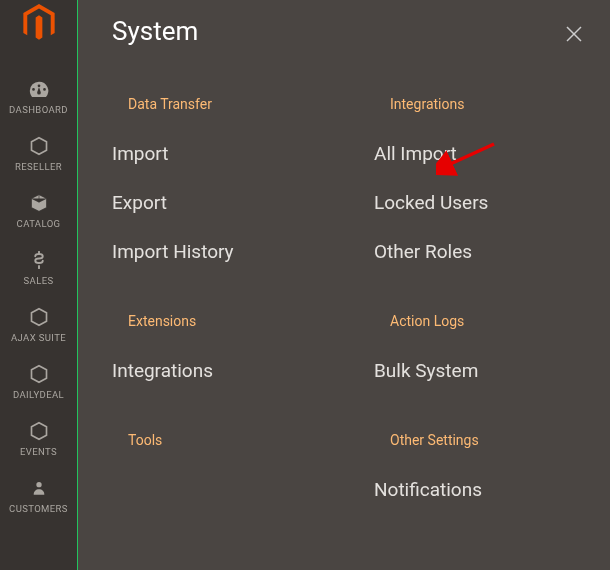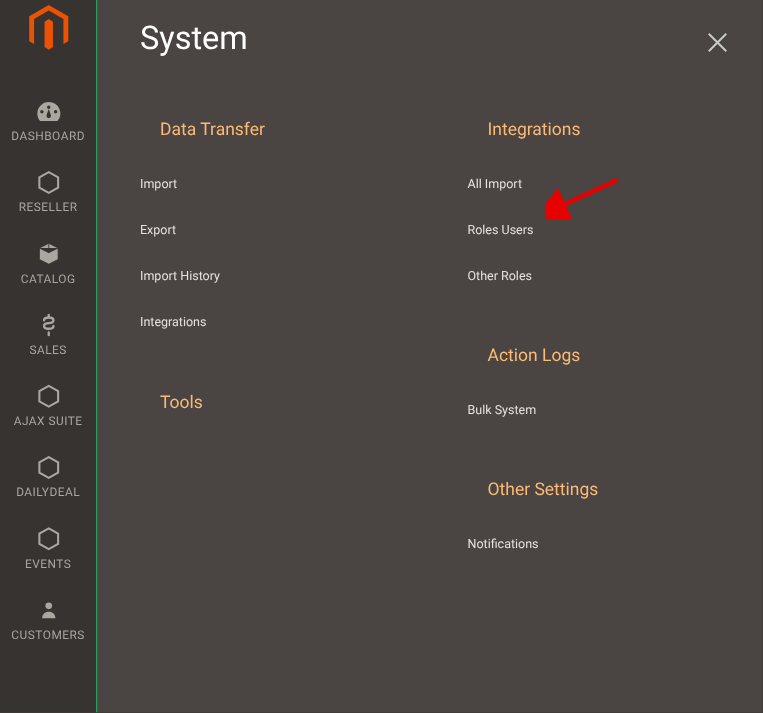--- a/index.html
+++ b/index.html
@@ -84,21 +84,21 @@
     font-weight: 400;
     margin-bottom: 30px;
     margin-top: 0;
     margin-left: 16px;
   }
   .section-heading.spaced {
     margin-top: 50px;
   }
   .menu-link {
     color: #e4e1de;
-    font-size: 10px;
+    font-size: 19px;
     font-weight: 400;
     margin-bottom: 26px;
     cursor: pointer;
     display: block;
   }
   .arrow {
     position: absolute;
     pointer-events: none;
   }
 </style>
@@ -198,29 +198,30 @@
 
   <h1 class="panel-title">System</h1>
 
   <div class="columns">
     <div class="col">
       <h3 class="section-heading">Data Transfer</h3>
       <a class="menu-link">Import</a>
       <a class="menu-link">Export</a>
       <a class="menu-link">Import History</a>
 
+      <h3 class="section-heading spaced">Extensions</h3>
       <a class="menu-link">Integrations</a>
 
       <h3 class="section-heading spaced">Tools</h3>
     </div>
 
     <div class="col">
       <h3 class="section-heading">Integrations</h3>
       <a class="menu-link">All Import</a>
-      <a class="menu-link">Roles Users</a>
+      <a class="menu-link">Locked Users</a>
       <a class="menu-link">Other Roles</a>
 
       <h3 class="section-heading spaced">Action Logs</h3>
       <a class="menu-link">Bulk System</a>
 
       <h3 class="section-heading spaced">Other Settings</h3>
       <a class="menu-link">Notifications</a>
     </div>
   </div>
 

